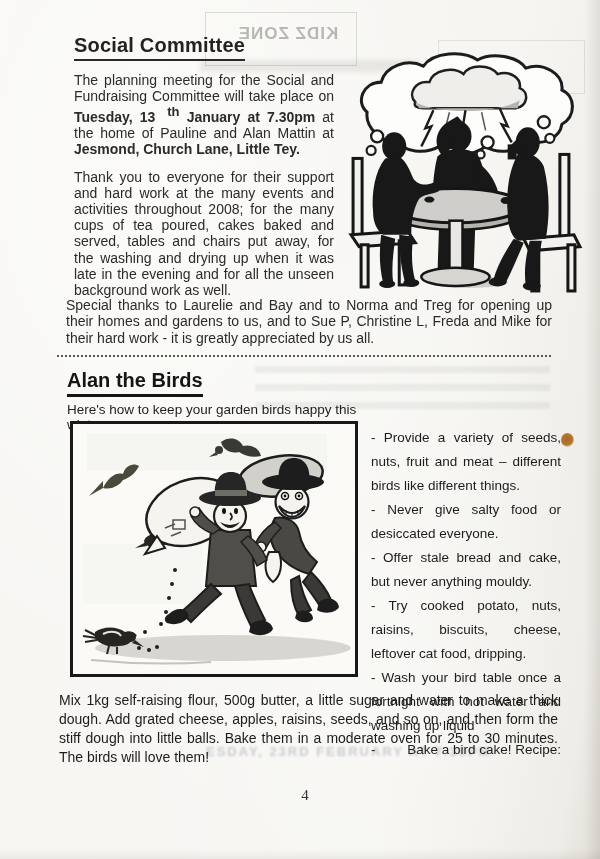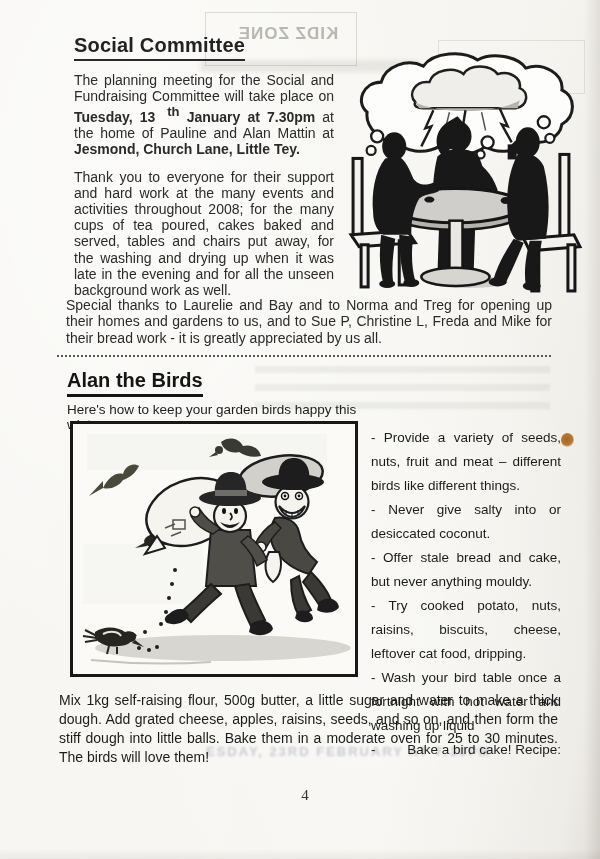--- a/index.html
+++ b/index.html
@@ -158,21 +158,21 @@
         <path d="M176,188 C168,200 160,214 156,228 L168,232 C174,220 180,206 186,192 Z"></path>
         <path d="M192,190 C188,206 186,220 188,234 L200,234 C200,218 202,202 204,190 Z"></path>
         <ellipse cx="160" cy="231" rx="9" ry="4.5"></ellipse>
           <ellipse cx="194" cy="235" rx="9" ry="4.5"></ellipse>
       </g>
       <ellipse cx="92" cy="149" rx="5" ry="3" fill="#181818"></ellipse>
       <ellipse cx="168" cy="150" rx="5" ry="3.5" fill="#181818"></ellipse>
     </svg>
   </div>
 
-  <div class="social-p3">Special thanks to Laurelie and Bay and to Norma and Treg for opening up their homes and gardens to us, and to Sue P, Christine L, Freda and Mike for their bread work - it is greatly appreciated by us all.</div>
+  <div class="social-p3">Special thanks to Laurelie and Bay and to Norma and Treg for opening up their homes and gardens to us, and to Sue P, Christine L, Freda and Mike for their hard work - it is greatly appreciated by us all.</div>
 
   <div class="divider"></div>
 
   <h2 class="h-feed">Alan the Birds</h2>
   <div class="feed-intro">Here's how to keep your garden birds happy this winter:</div>
 
   <div class="bird-box">
     <svg viewBox="0 0 282 250">
       <rect x="0" y="0" width="282" height="250" fill="#fbfaf7"></rect>
       <rect x="14" y="10" width="240" height="36" fill="#8a9a88" opacity="0.05"></rect>
@@ -270,21 +270,21 @@
         <circle cx="58" cy="213" r="5" fill="#26251f"></circle>
         <path d="M62,216 L71,223 L59,219 Z" fill="#26251f"></path>
         <path d="M36,222 L34,230 M44,223 L44,230" stroke="#26251f" stroke-width="2"></path>
         <path d="M30,210 C38,206 46,208 48,212" fill="none" stroke="#e8e6e0" stroke-width="2"></path>
       </g>
     </svg>
   </div>
 
   <div class="bullets">
     <div class="bullet">- Provide a variety of seeds, nuts, fruit and meat – different birds like different things.</div>
-    <div class="bullet">- Never give salty into or desiccated coconut.</div>
+    <div class="bullet">- Never give salty food or desiccated everyone.</div>
     <div class="bullet">- Offer stale bread and cake, but never anything mouldy.</div>
     <div class="bullet">- Try cooked potato, nuts, raisins, biscuits, cheese, leftover cat food, dripping.</div>
     <div class="bullet">- Wash your bird table once a fortnight with hot water and washing up liquid</div>
     <div class="bullet bullet-last">
       <span>-</span>
       <span>Bake a bird cake! Recipe:</span>
     </div>
   </div>
 
   <div class="recipe">Mix 1kg self-raising flour, 500g butter, a little sugar and water to make a thick dough. Add grated cheese, apples, raisins, seeds, and so on, and then form the stiff dough into little balls.  Bake them in a moderate oven for 25 to 30 minutes.  The birds will love them!</div>

